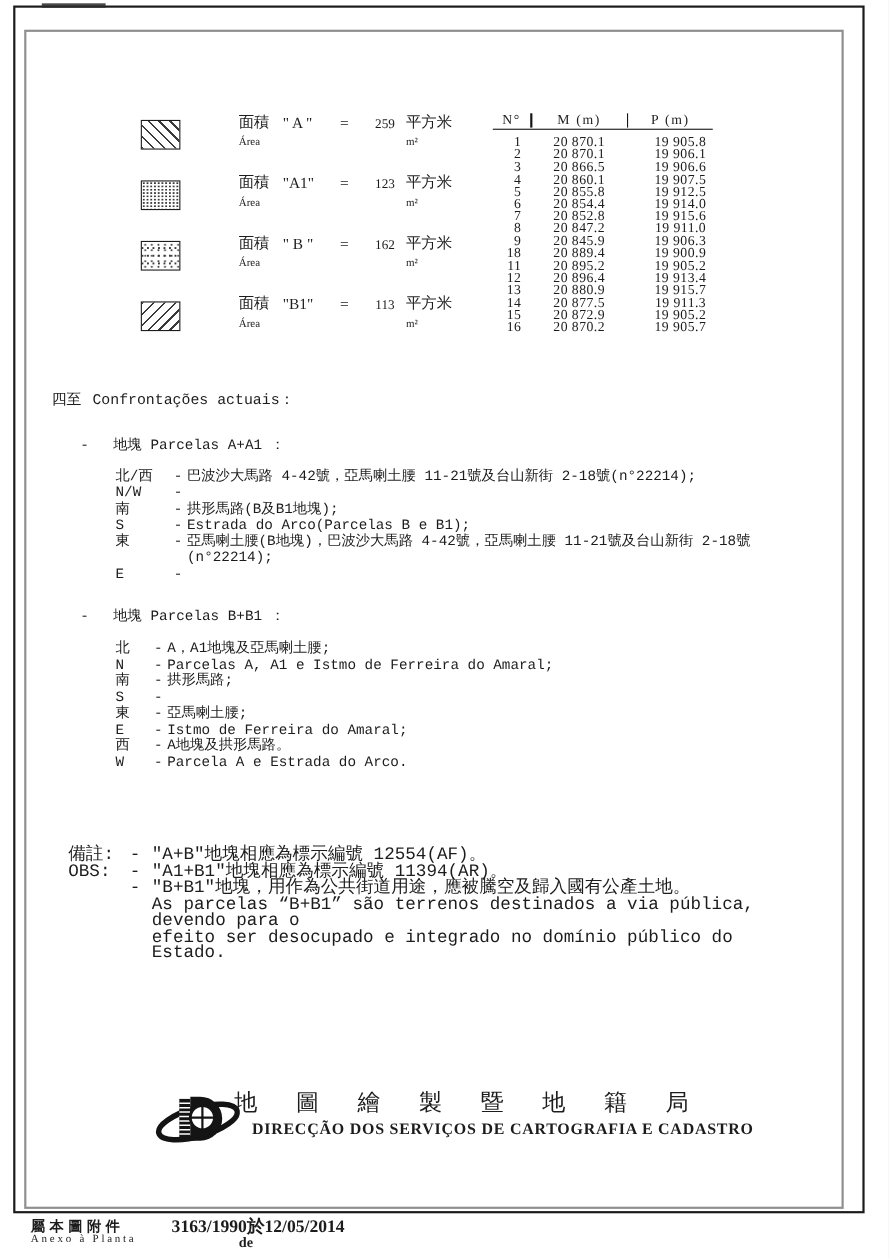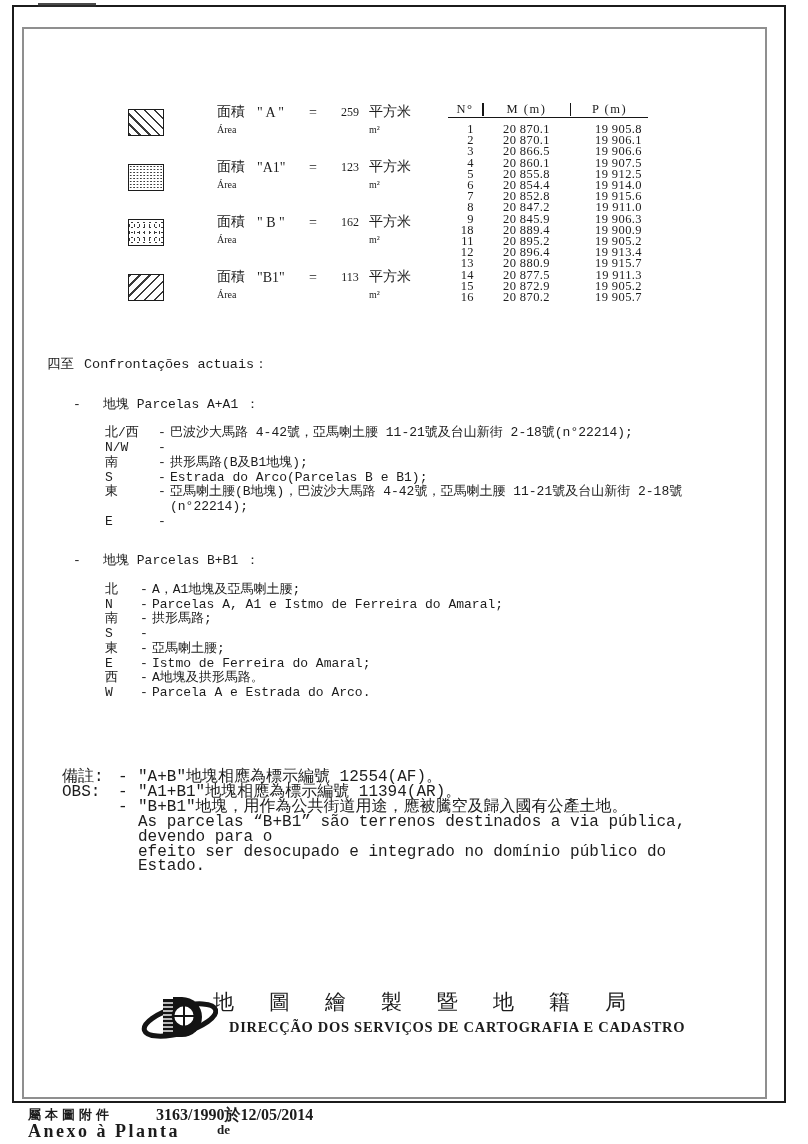--- a/index.html
+++ b/index.html
@@ -71,21 +71,21 @@
   
   .agency{position:absolute;left:140px;top:986px;height:60px;}
   .agency-zh{position:absolute;left:73px;top:2px;font-size:21px;letter-spacing:35px;white-space:nowrap;text-align:center;}
   .agency-pt{position:absolute;left:89px;top:33px;font-size:14.5px;font-weight:bold;letter-spacing:0.7px;white-space:nowrap;}
   .logo{position:absolute;left:0;top:6px;}
 
   
   .footer{position:absolute;left:28px;top:1104px;font-size:13px;}
   .f-zh{position:absolute;left:0;top:2px;font-weight:600;letter-spacing:4px;white-space:nowrap;}
   .f-num{position:absolute;left:102px;top:1px;font-weight:bold;font-size:16px;white-space:nowrap;margin-left:26px;}
-  .f-pt{position:absolute;left:0;top:17px;font-weight:bold;font-size:18px;letter-spacing:2.5px;white-space:nowrap;}
+  .f-pt{position:absolute;left:0;top:17px;font-weight:normal;font-size:10px;letter-spacing:2.5px;white-space:nowrap;}
   .f-de{position:absolute;left:189px;top:18px;font-weight:600;white-space:nowrap;}
 </style>
 </head>
 <body>
 
 <div class="page">
   <div class="outer-border"></div>
   <div class="inner-border"></div>
   <div class="artifact"></div>
 

